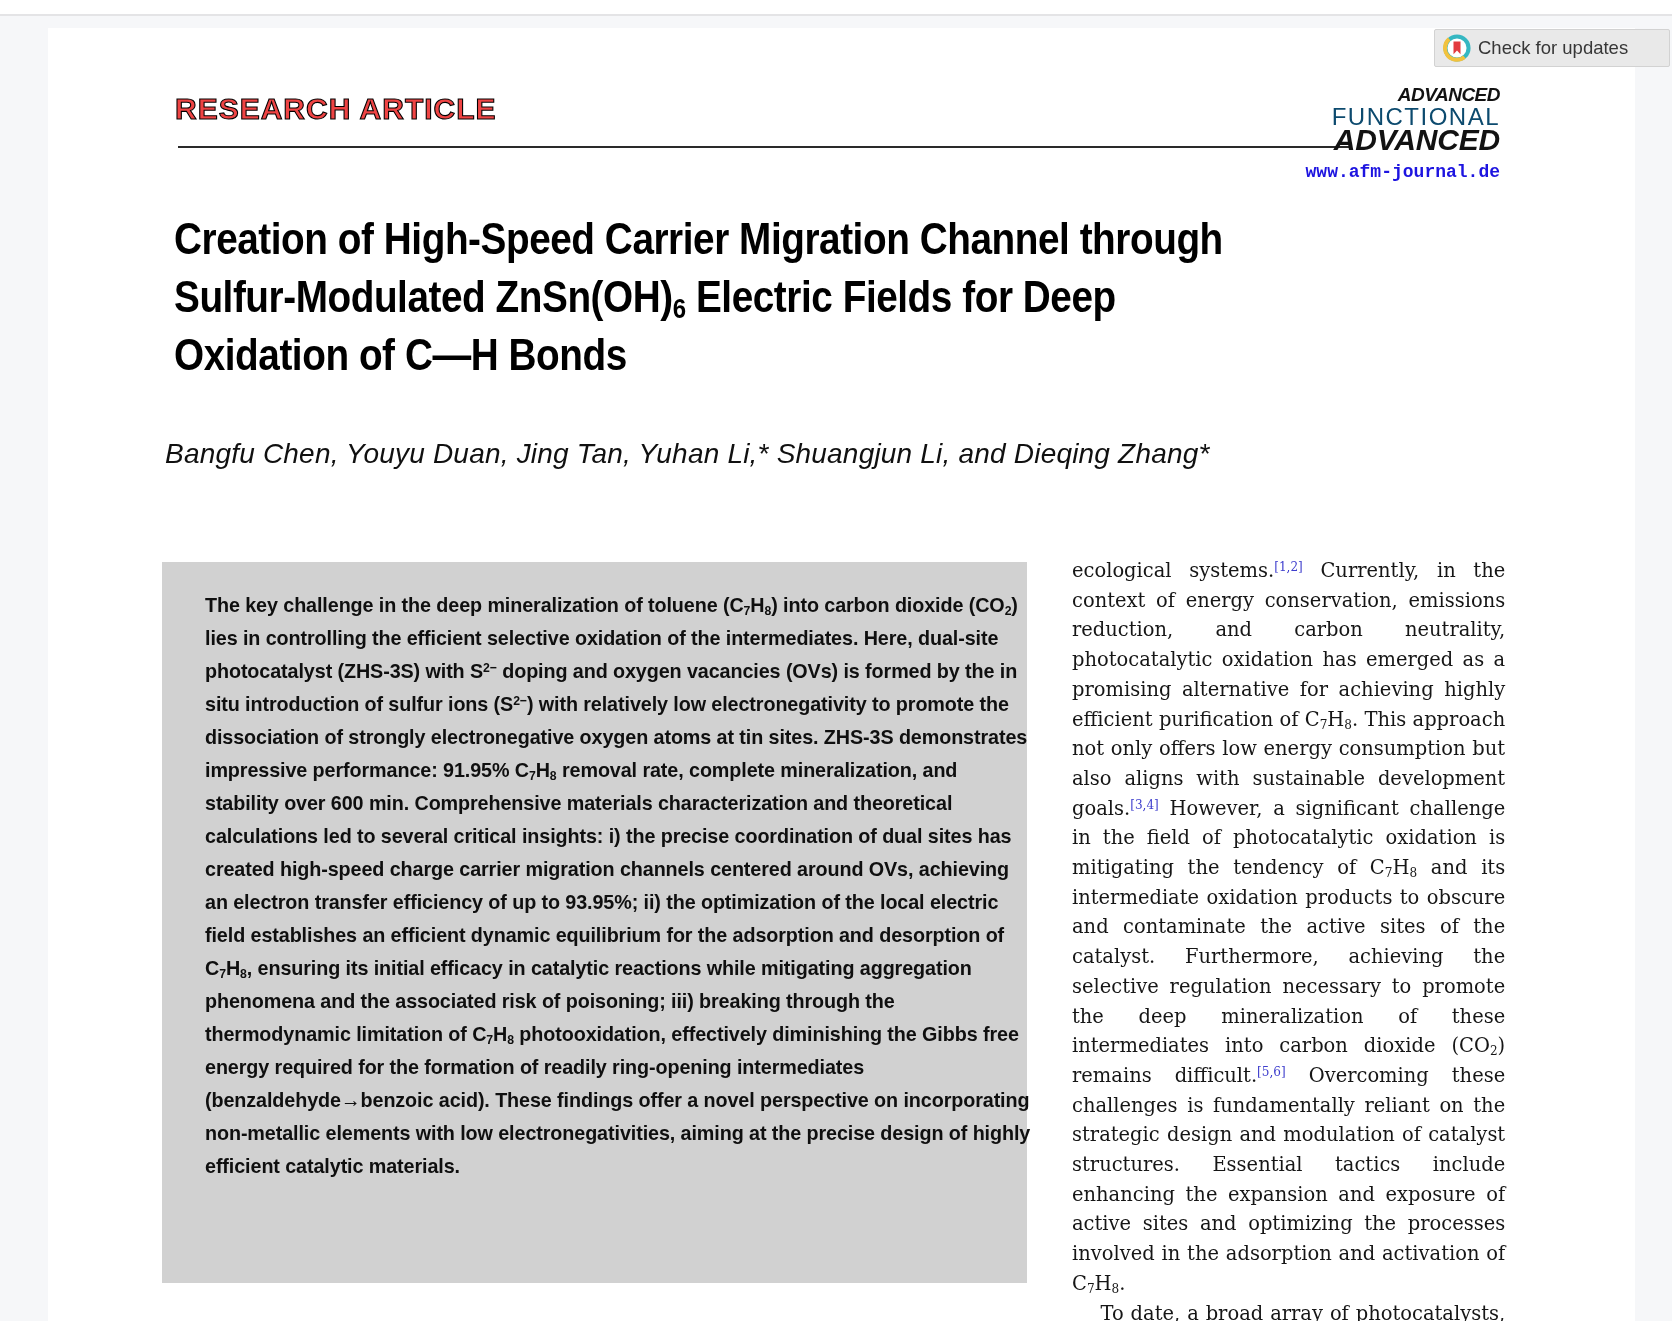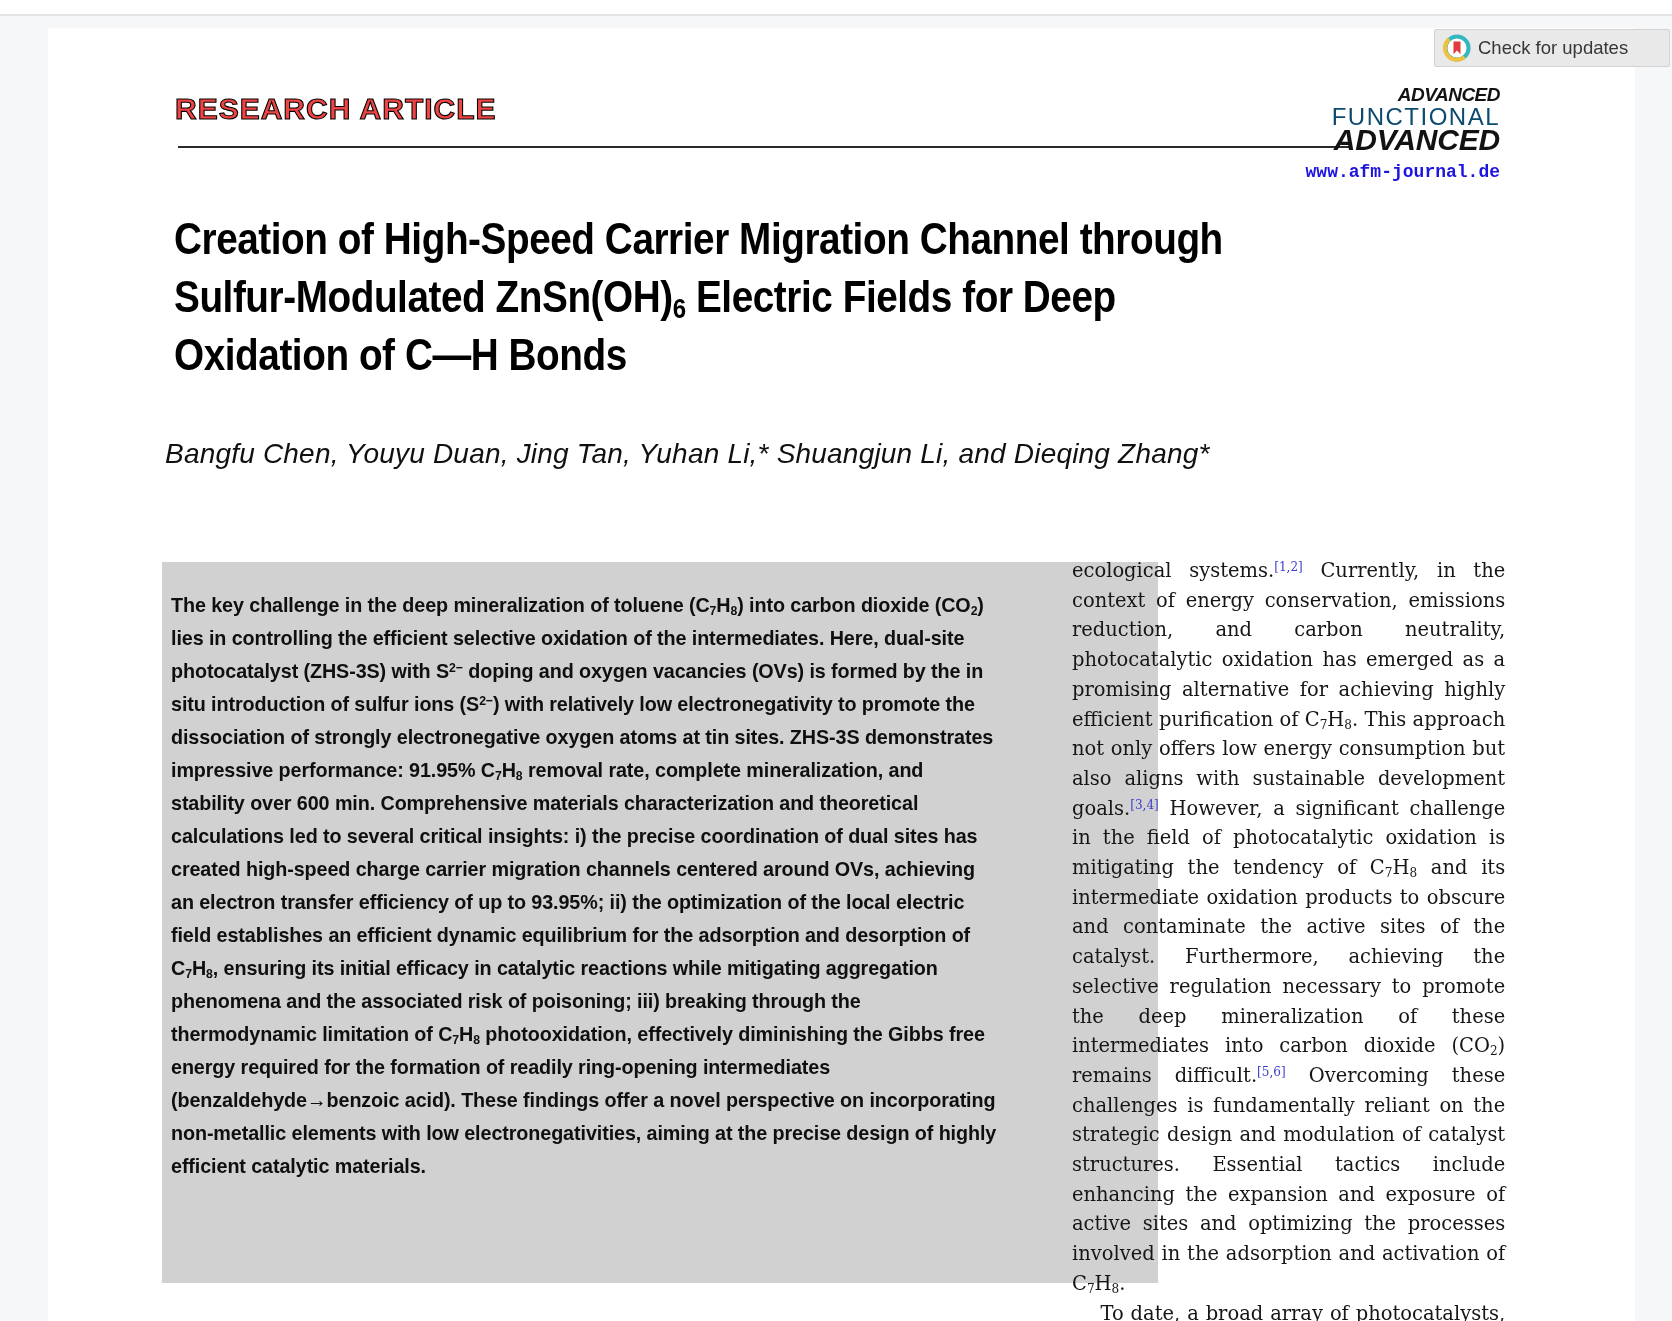--- a/index.html
+++ b/index.html
@@ -47,23 +47,23 @@
     font-size:44px;line-height:58px;font-weight:700;letter-spacing:-0.5px;color:#000;
     transform:scaleX(.88);transform-origin:0 0;
   }
   .title div{white-space:nowrap;}
   .authors{
     position:absolute;left:165px;top:438px;
     font-size:28px;font-style:italic;color:#101010;letter-spacing:0.2px;white-space:nowrap;
   }
 
   .abstract{
-    position:absolute;left:162px;top:562px;width:996px;height:721px;
+    position:absolute;left:162px;top:562px;width:865px;height:721px;
     background:var(--abstract_bg);
-    padding:26px 0 0 9px;
+    padding:26px 0 0 43px;
   }
   .abstract-text{
     width:884px;transform:scaleX(.94);transform-origin:0 0;
     font-weight:700;font-size:21px;line-height:33px;color:#0f0f0f;letter-spacing:-0.1px;
     text-align:left;
   }
 
   .bodycol{
     position:absolute;left:1072px;top:556px;width:456px;
     transform:scaleX(.95);transform-origin:0 0;

